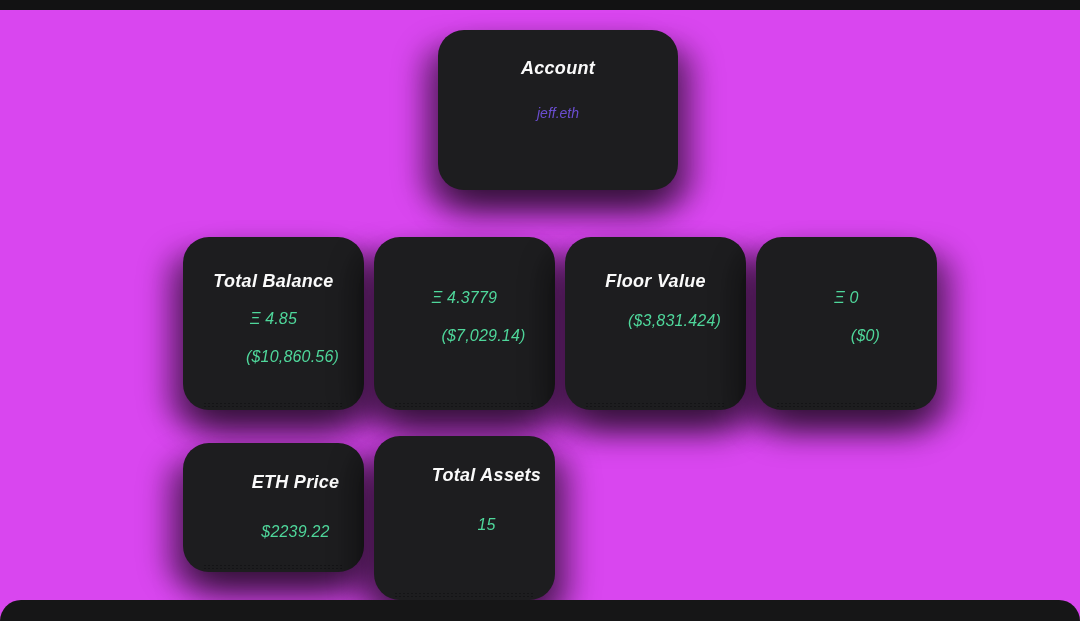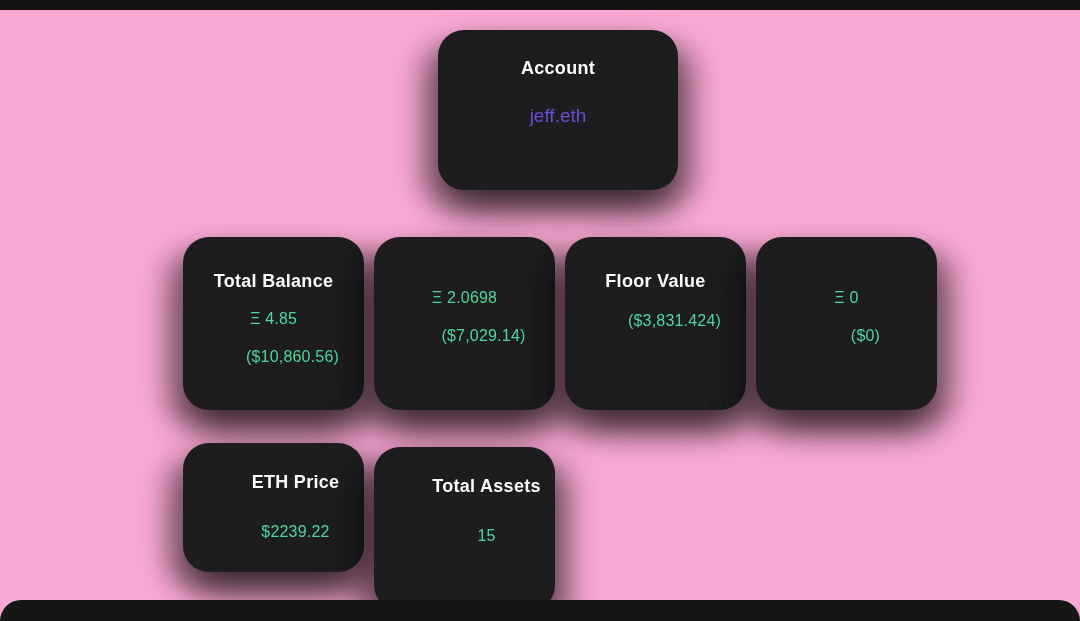--- a/index.html
+++ b/index.html
@@ -8,21 +8,22 @@
     width: 1080px;
     height: 621px;
     background: #1a1a1b;
     overflow: hidden;
     font-family: "Liberation Sans", sans-serif;
   }
   .viewport {
     position: relative;
     width: 1080px;
     height: 621px;
-    background: #f9a8d4;
+    background: #d946ef;
+    font-style: italic;
   }
   .topbar {
     position: absolute;
     top: 0; left: 0;
     width: 1080px; height: 10px;
     background: #121213;
   }
   .bottom-band {
     position: absolute;
     top: 600px; left: 0;
@@ -59,58 +60,58 @@
     letter-spacing: 0.3px;
     color: #fafafa;
   }
   .green { color: #4fd79b; }
   .purple { color: #6b4ed2; }
   .val { font-size: 16px; letter-spacing: 0.2px; }
 
   
   .account-card { left: 438px; top: 30px; width: 240px; height: 160px; padding-top: 28px; box-sizing: border-box; }
   .account-card .card-title { margin-bottom: 26px; }
-  .account-card .ens { display: block; font-size: 19px; margin-bottom: 6px; text-decoration: none; cursor: pointer; }
+  .account-card .ens { display: block; font-size: 14px; margin-bottom: 6px; text-decoration: none; cursor: pointer; }
   .account-card .addr { display: block; font-size: 15px; text-decoration: none; cursor: pointer; }
 
   
   .stat-card { top: 237px; width: 181px; height: 173px; padding-top: 34px; box-sizing: border-box; }
   .stat-card .eth { margin-top: 18px; }
   .stat-card .fiat { margin-top: 20px; margin-left: 38px; }
   .stat-1 { left: 183px; }
   .stat-2 { left: 374px; }
   .stat-3 { left: 565px; }
   .stat-4 { left: 756px; }
 
   
   .info-card { width: 181px; padding-top: 29px; box-sizing: border-box; padding-left: 44px; }
   .info-card .val { display: block; margin-top: 30px; }
   .info-1 { left: 183px; top: 443px; height: 129px; }
-  .info-2 { left: 374px; top: 447px; height: 164px; }
+  .info-2 { left: 374px; top: 436px; height: 164px; }
 </style>
 </head>
 <body>
 
 <div class="viewport">
 
   <div class="topbar"></div>
 
   <section class="card account-card">
     <h2 class="card-title">Account</h2>
     <a class="ens purple">jeff.eth</a>
   </section>
 
   <section class="card dotted stat-card stat-1">
     <h2 class="card-title">Total Balance</h2>
     <div class="val green eth">Ξ 4.85</div>
     <div class="val green fiat">($10,860.56)</div>
   </section>
 
   <section class="card dotted stat-card stat-2">
-    <div class="val green eth">Ξ 2.0698</div>
+    <div class="val green eth">Ξ 4.3779</div>
     <div class="val green fiat">($7,029.14)</div>
   </section>
 
   <section class="card dotted stat-card stat-3">
     <h2 class="card-title">Floor Value</h2>
     <div class="val green fiat">($3,831.424)</div>
   </section>
 
   <section class="card dotted stat-card stat-4">
     <div class="val green eth">Ξ 0</div>

